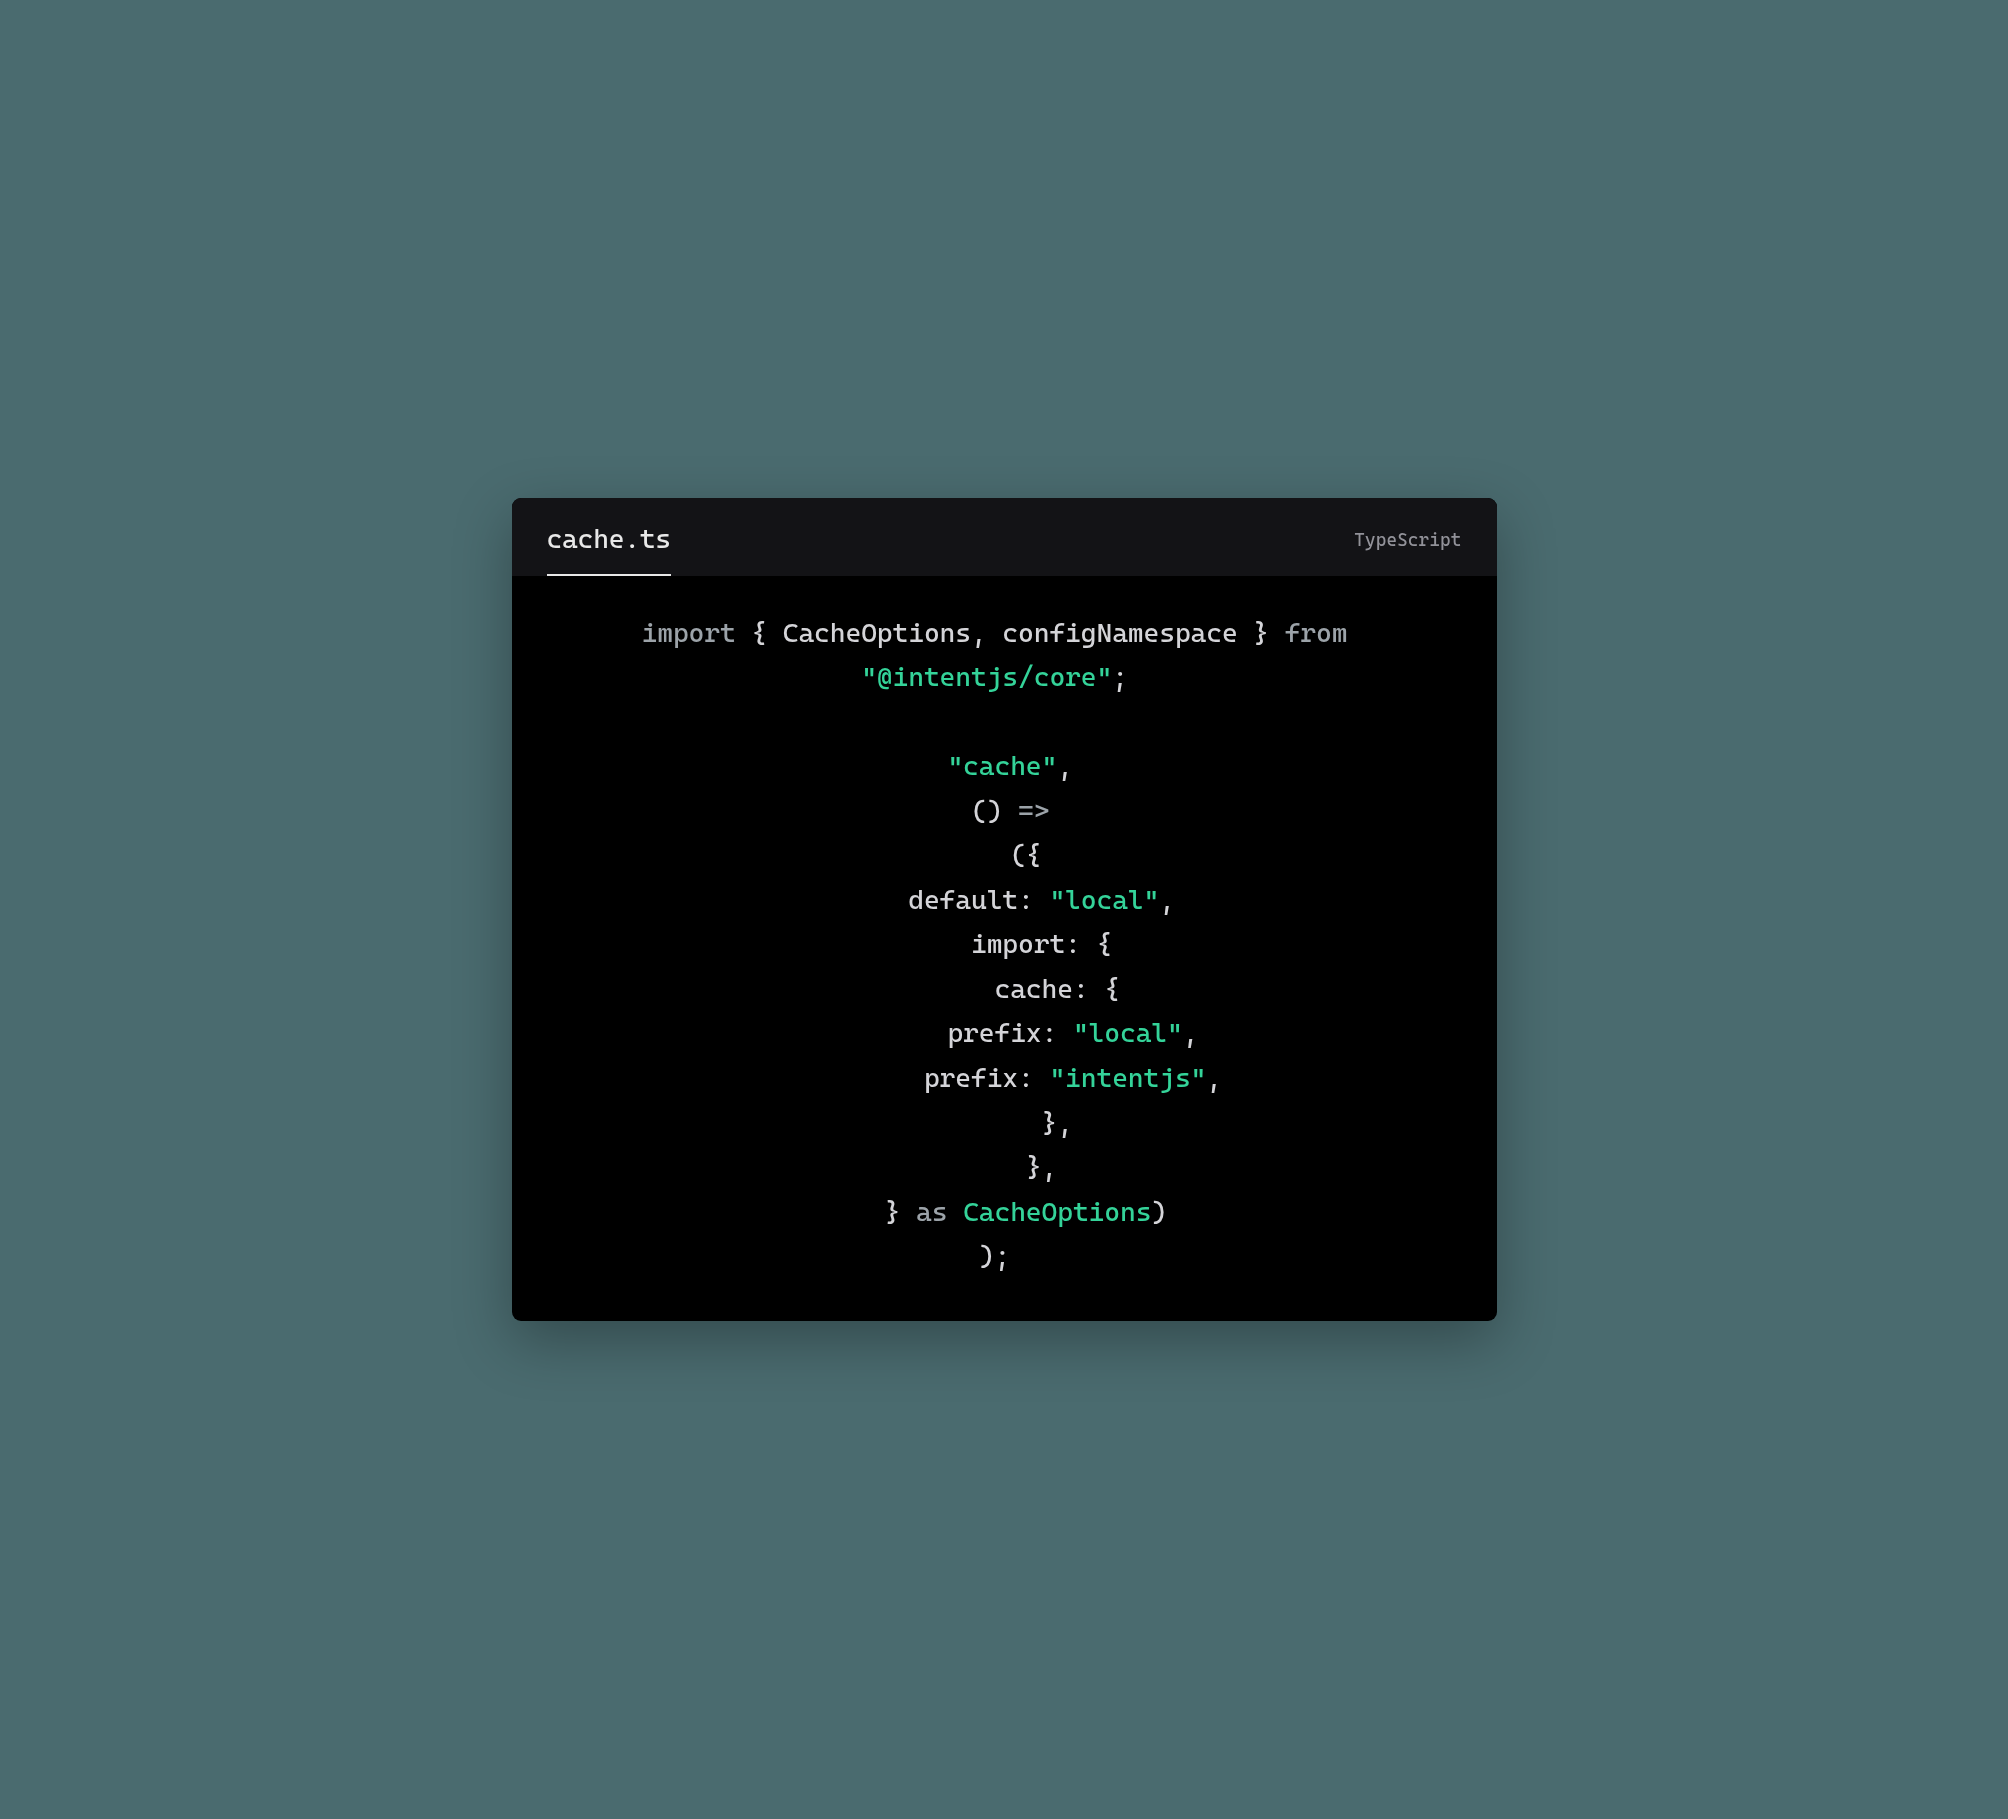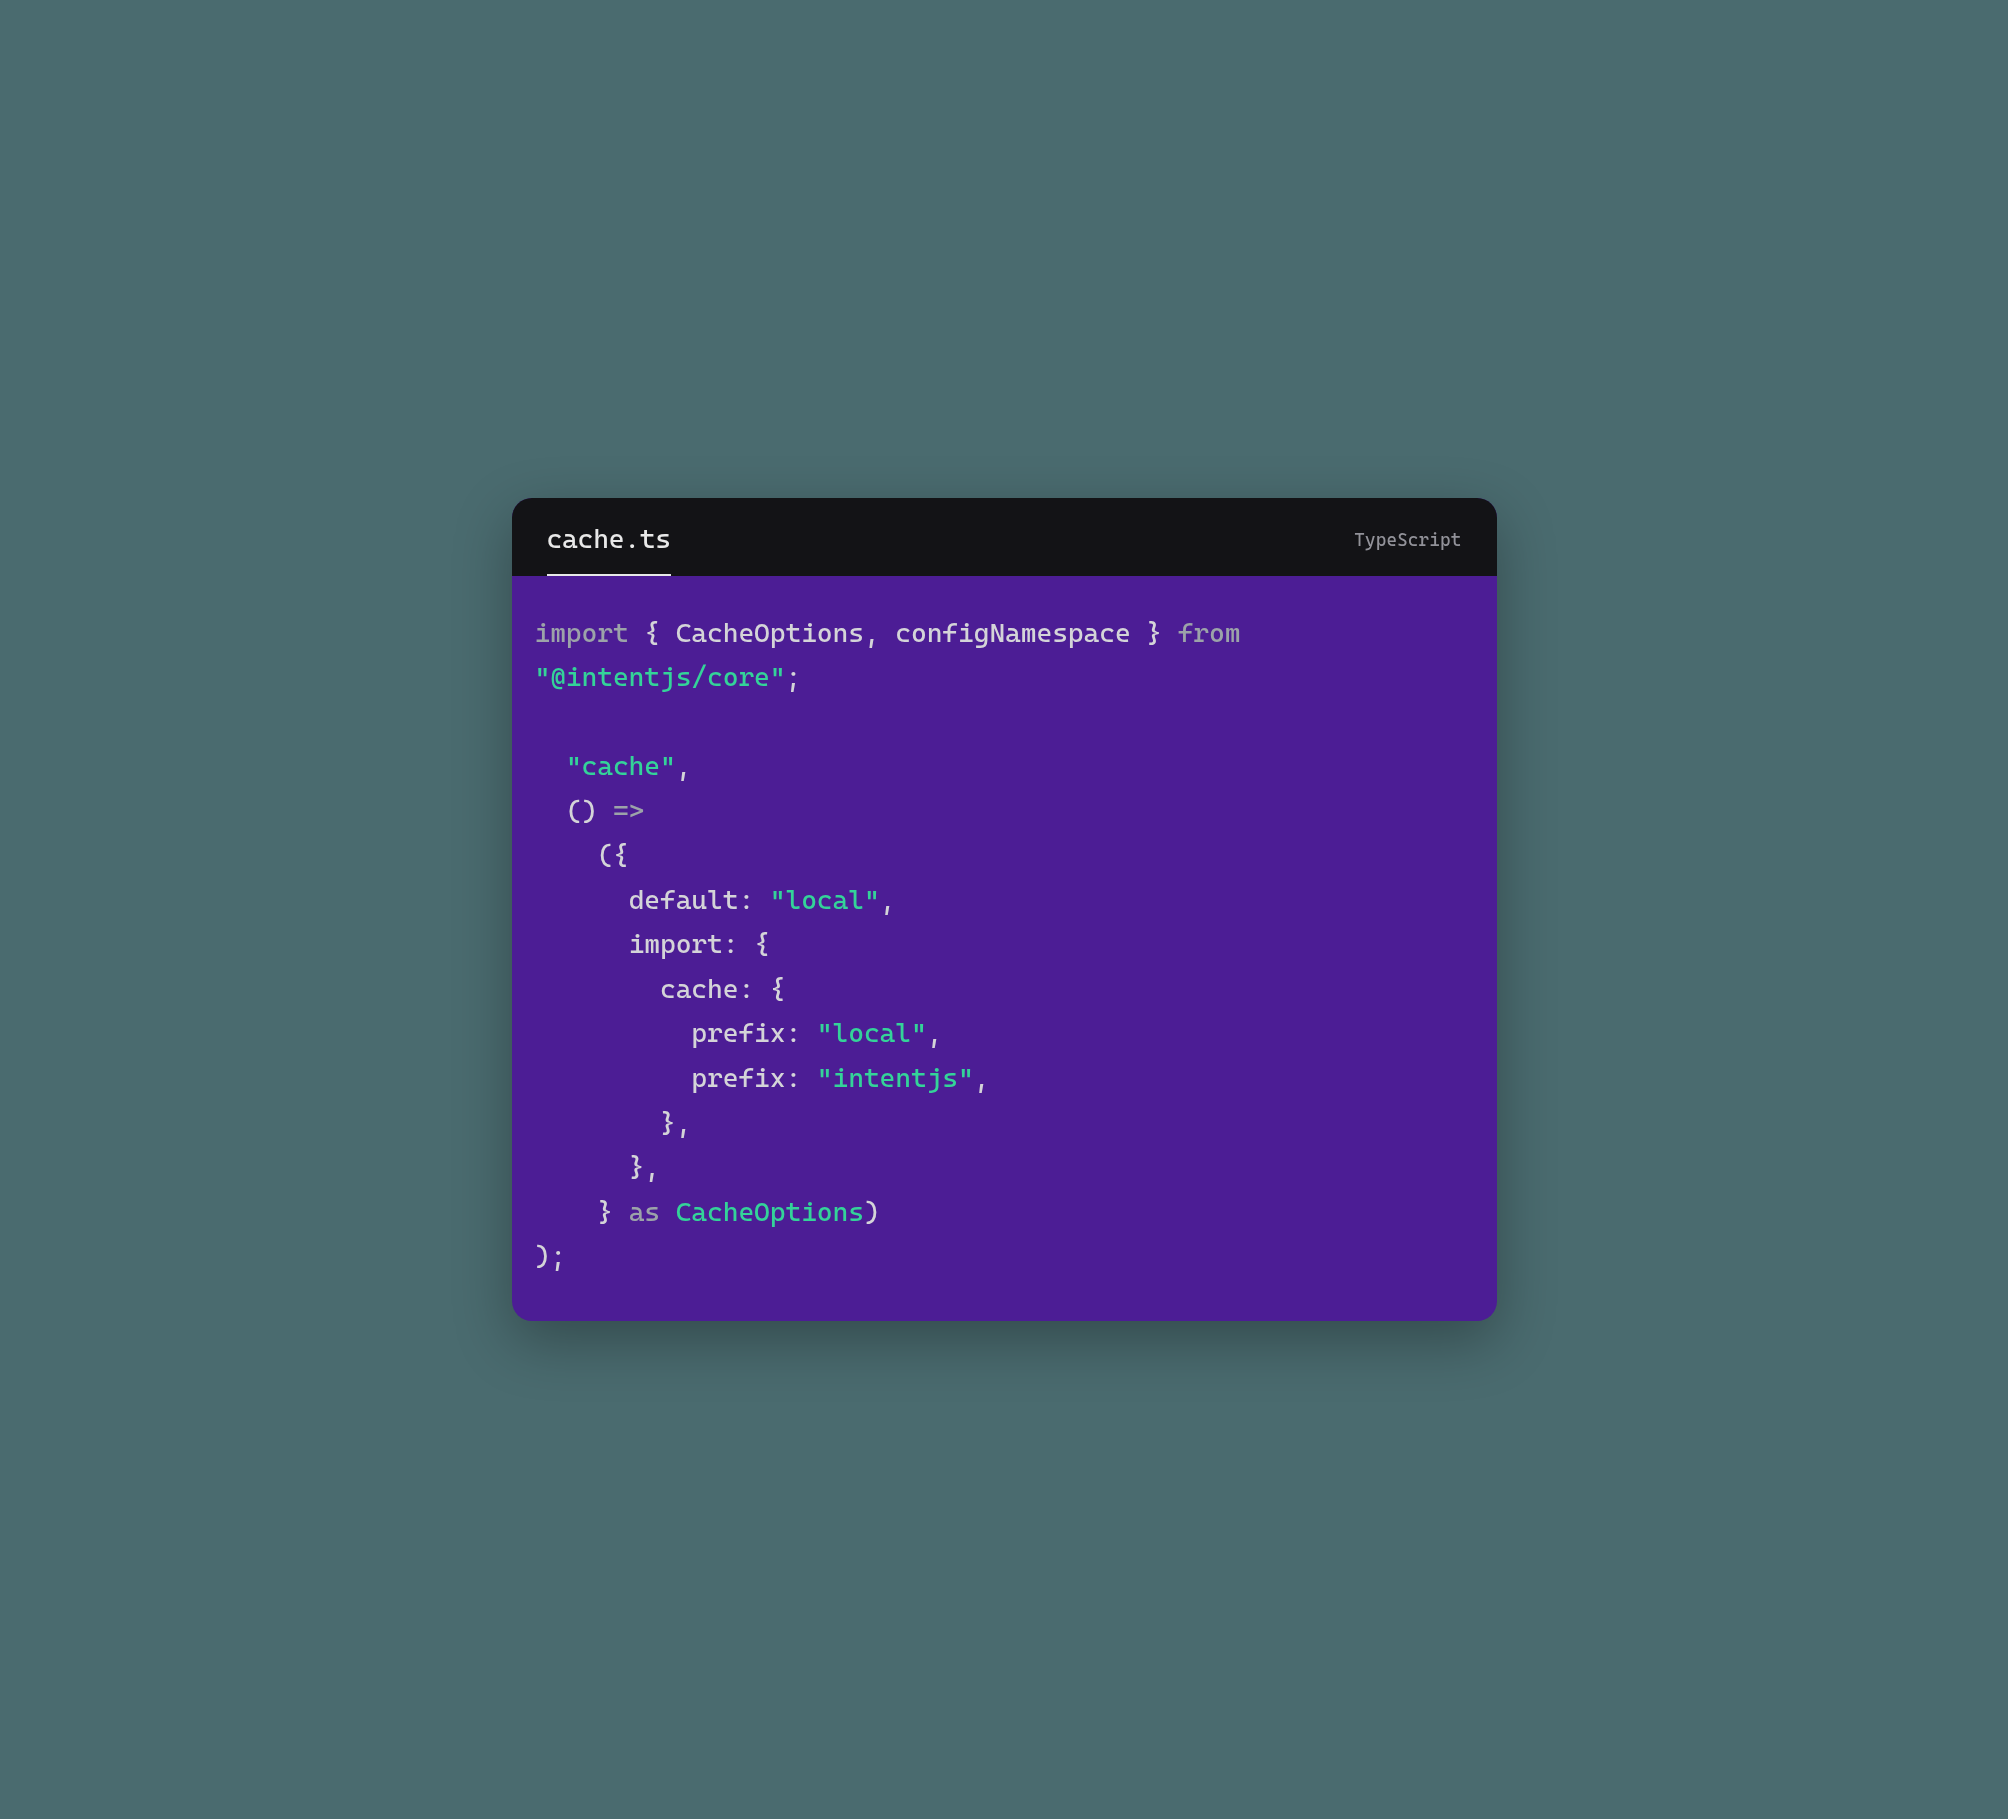--- a/index.html
+++ b/index.html
@@ -12,22 +12,22 @@
       background-color: #4a6b6f;
       display: flex;
       align-items: center;
       justify-content: center;
       min-height: 100vh;
       padding: 39px;
       font-family: ui-monospace, 'SF Mono', Monaco, 'Cascadia Code', 'Roboto Mono', Consolas, 'Courier New', monospace;
     }
     
     .code-window {
-      background-color: #4c1d95;
-      border-radius: 20px;
+      background-color: #000000;
+      border-radius: 9px;
       width: 100%;
       max-width: 985px;
       overflow: hidden;
       box-shadow: 0 19.3px 58px rgba(0,0,0,0.3);
     }
     
     .code-header {
       display: flex;
       justify-content: space-between;
       align-items: center;
@@ -46,24 +46,25 @@
     
     .language-label {
       color: #929299;
       font-size: 18px;
       font-weight: 400;
       padding-bottom: 19.3px;
       letter-spacing: 0.01em;
     }
     
     .code-body {
-      padding: 35px 35px 42px 23px;
+      padding: 35px 35px 42px 16px;
       font-size: 27px;
       line-height: 1.65;
       letter-spacing: -0.005em;
+      text-align: center;
     }
     
     .code-line {
       white-space: pre;
       color: #d4d4d8;
     }
     
     .tok-keyword { color: #9ca3a9; }
     .tok-punct { color: #d4d4d8; }
     .tok-identifier { color: #d4d4d8; }

